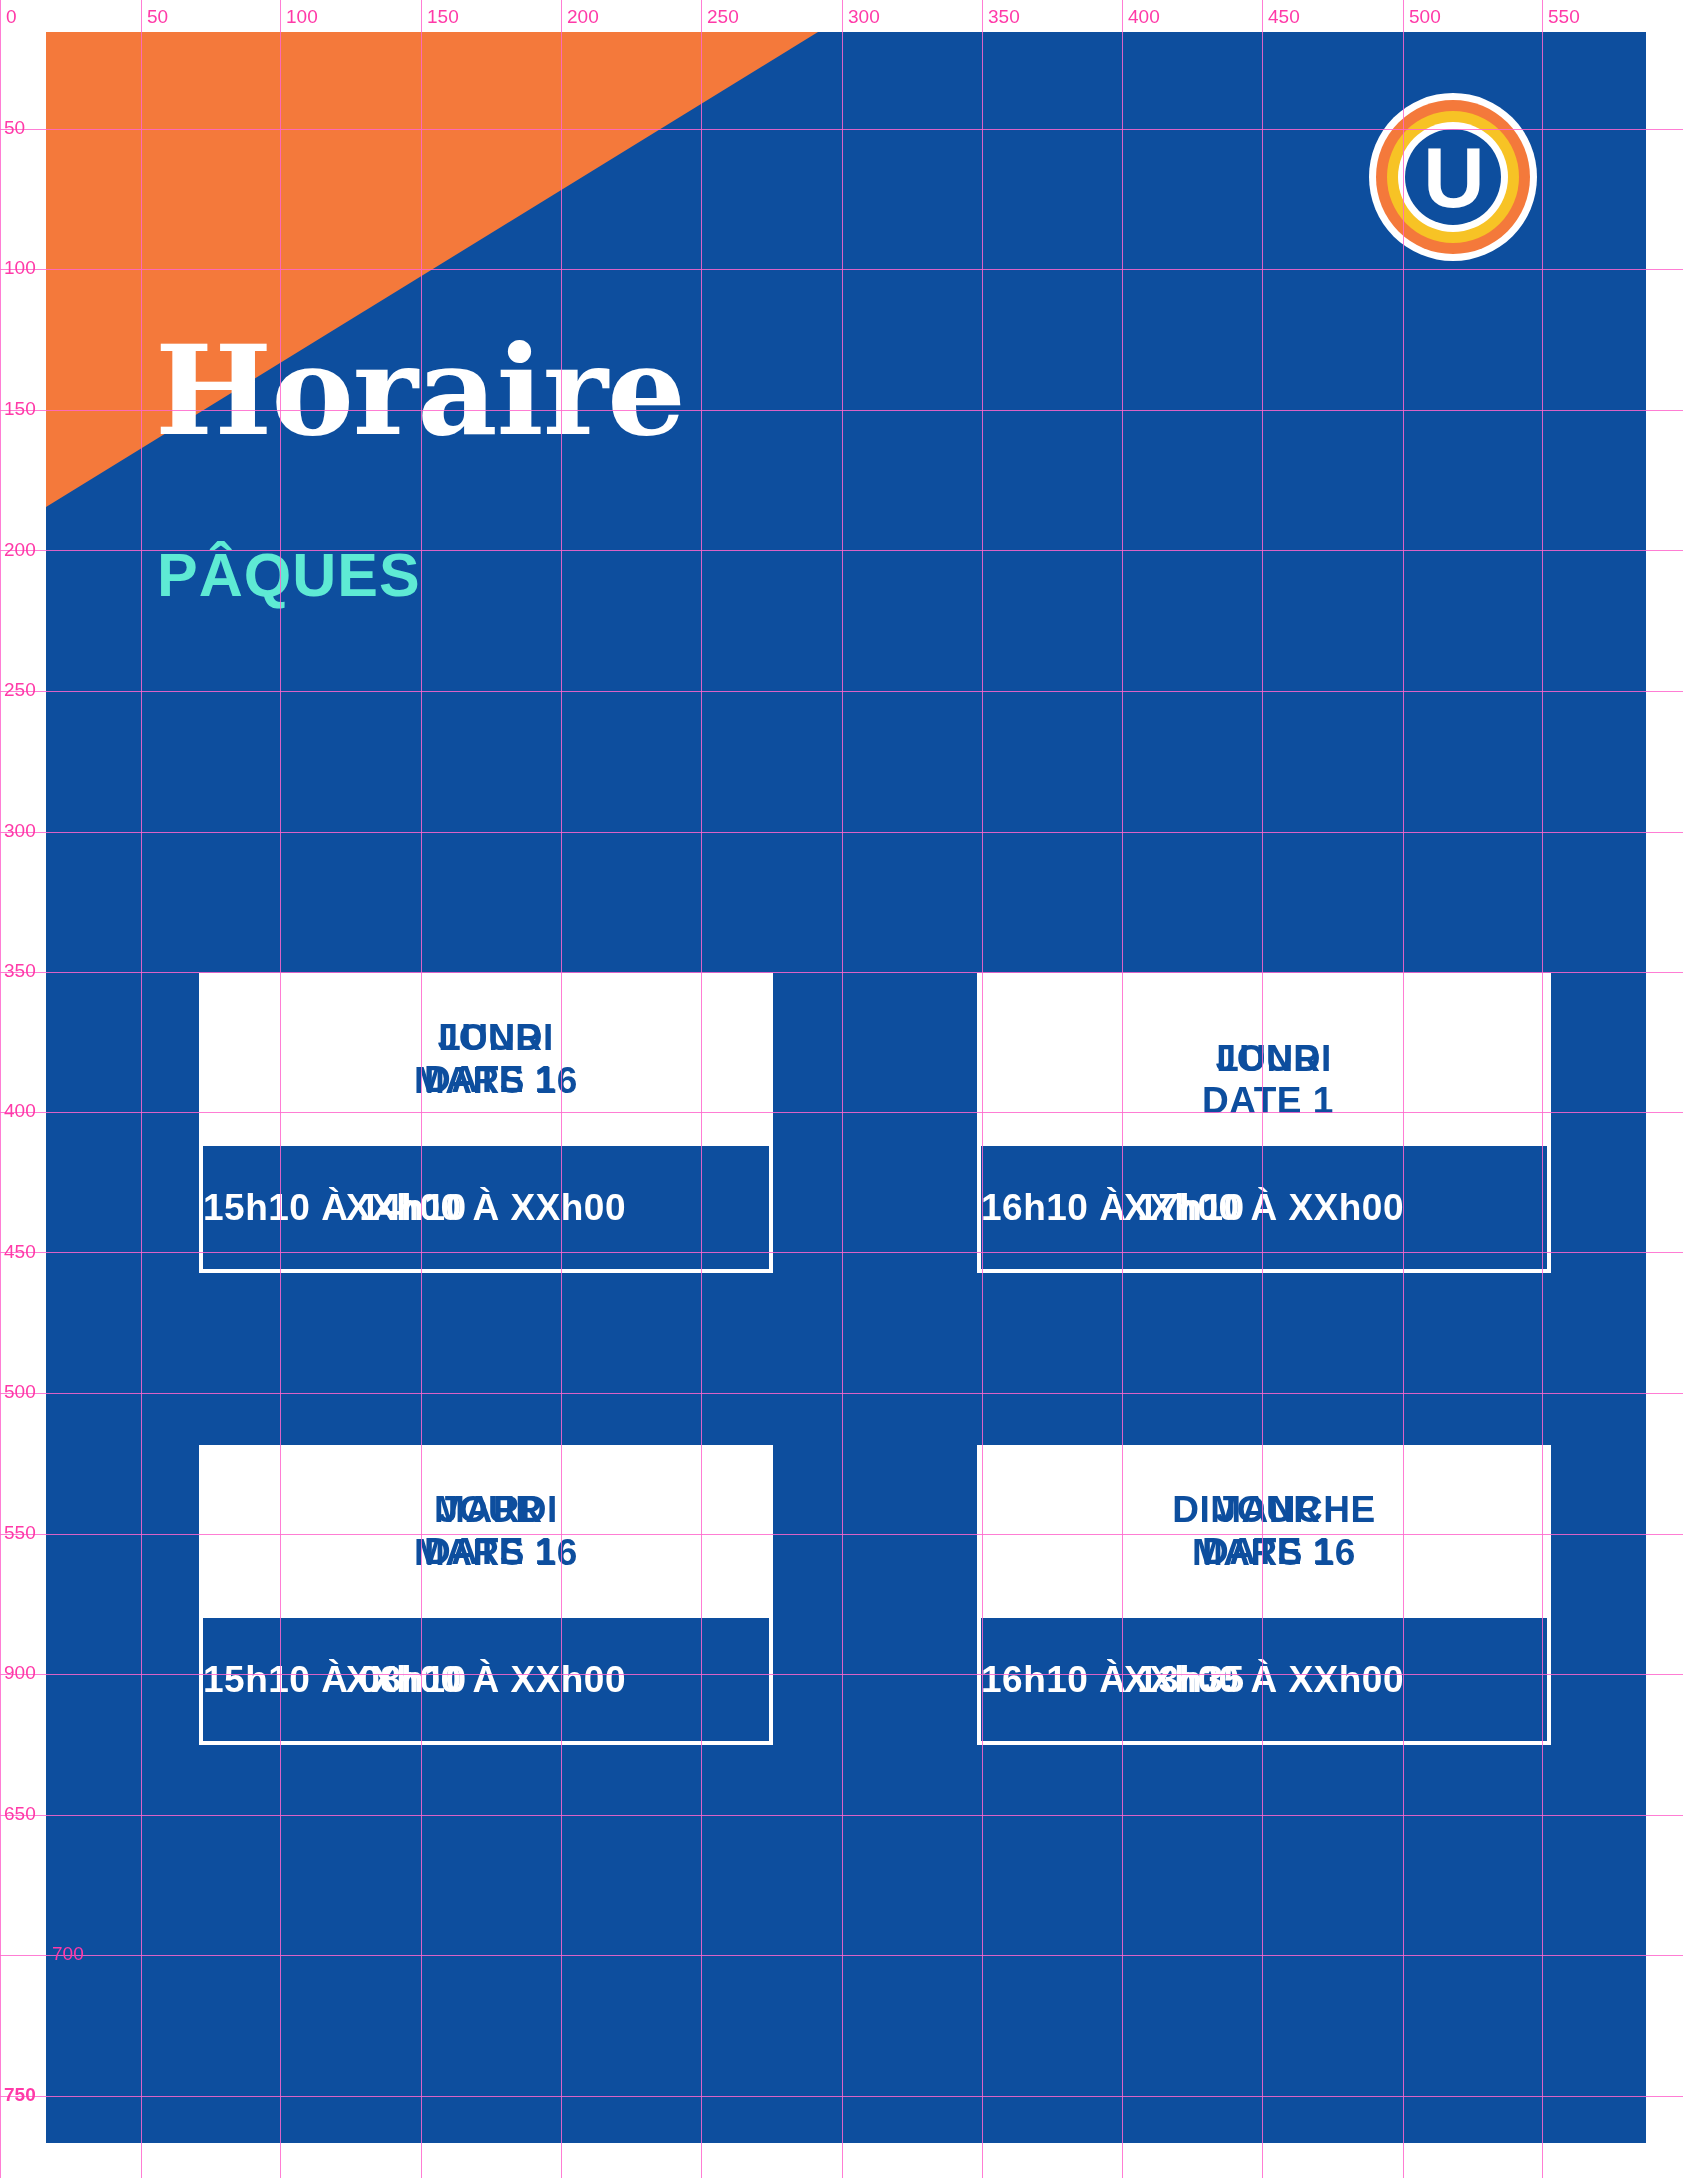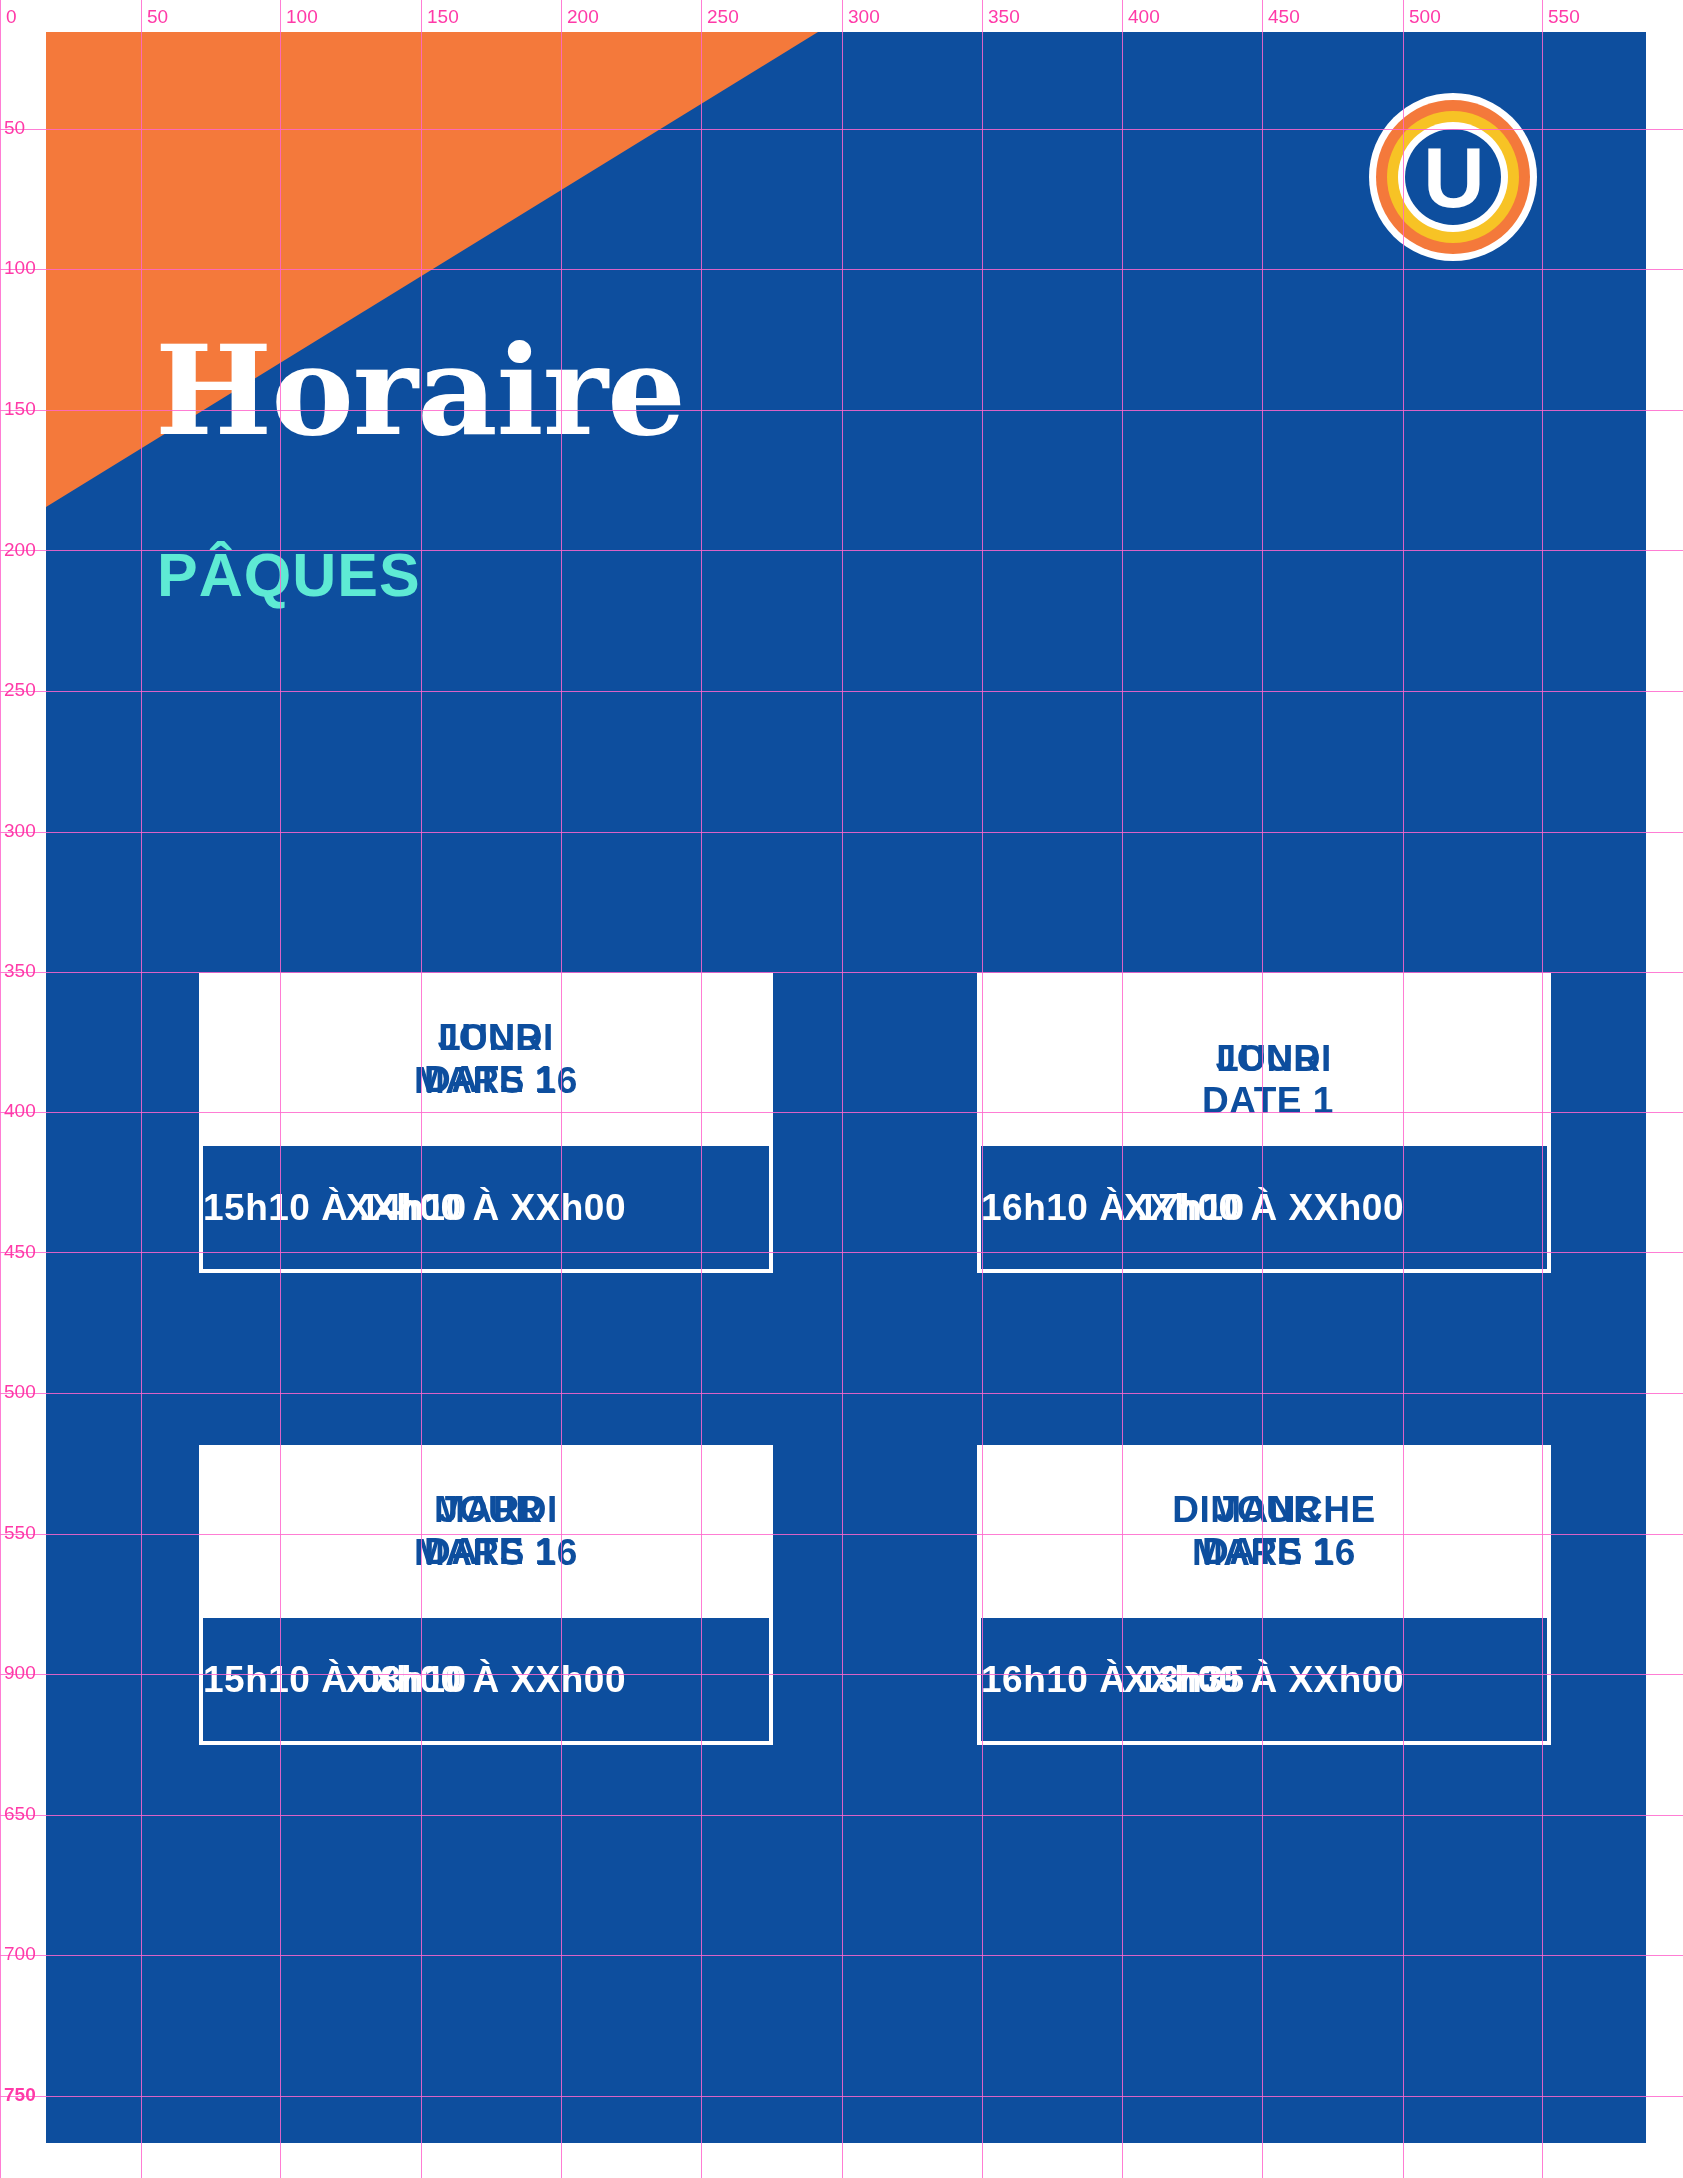--- a/index.html
+++ b/index.html
@@ -337,17 +337,17 @@
     <div class="ruler-label-left" style="top: 1241px;">450</div>
     <div class="ruler-line-h" style="top: 1393px;"></div>
     <div class="ruler-label-left" style="top: 1381px;">500</div>
     <div class="ruler-line-h" style="top: 1534px;"></div>
     <div class="ruler-label-left" style="top: 1522px;">550</div>
     <div class="ruler-line-h" style="top: 1674px;"></div>
     <div class="ruler-label-left" style="top: 1662px;">900</div>
     <div class="ruler-line-h" style="top: 1815px;"></div>
     <div class="ruler-label-left" style="top: 1803px;">650</div>
     <div class="ruler-line-h" style="top: 1955px;"></div>
-    <div class="ruler-label-left" style="top: 1943px;">700</div>
+    <div class="ruler-label-left" style="top: 1943px; margin-left: 48px;">700</div>
     <div class="ruler-line-h" style="top: 2096px;"></div>
     <div class="ruler-label-left" style="top: 2084px; font-weight: bold;">750</div>
   </div>
 
 
 </body></html>

